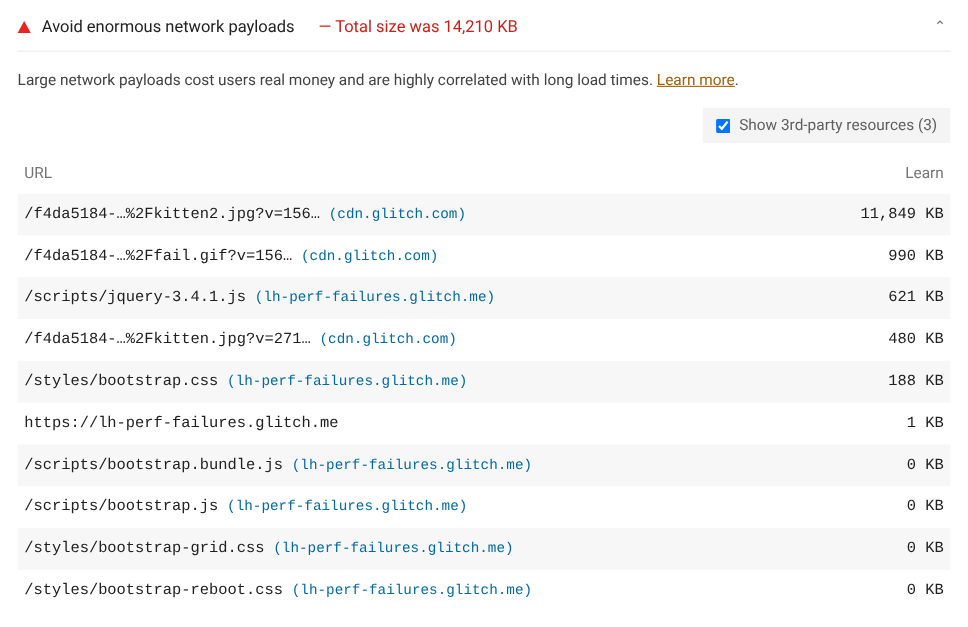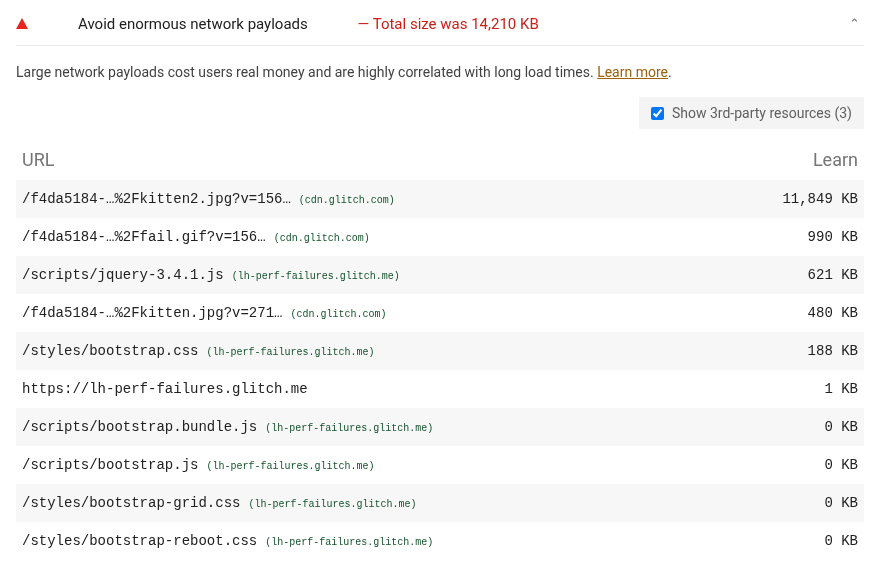--- a/index.html
+++ b/index.html
@@ -16,40 +16,39 @@
     }
     .audit {
       padding: 0 16px;
     }
     .audit-header {
       display: flex;
       align-items: center;
       padding: 12px 0 10px 0;
       border-bottom: 1px solid #ebebeb;
       position: relative;
-      gap: 40px;
     }
     .audit-icon {
       width: 0;
       height: 0;
       border-left: 6px solid transparent;
       border-right: 6px solid transparent;
       border-bottom: 11px solid #E8261F;
       margin-right: 10px;
       flex-shrink: 0;
     }
     .audit-title {
       color: #212121;
       font-weight: 400;
       font-size: 15px;
     }
     .audit-metric {
       color: #CB2018;
       font-size: 15px;
-      margin-left: 6px;
+      margin-left: 18px;
     }
     .em-dash {
       color: #CB2018;
     }
     .chevron {
       margin-left: auto;
       color: #757575;
       font-size: 13px;
       cursor: pointer;
       padding: 4px;
@@ -79,21 +78,21 @@
       font-size: 14px;
       cursor: pointer;
     }
     .third-party-box input {
       margin-right: 8px;
     }
     .table-header {
       display: flex;
       padding: 10px 6px;
       color: #757575;
-      font-size: 18px;
+      font-size: 14px;
     }
     .col-url {
       flex: 1;
     }
     .col-size {
       text-align: right;
       min-width: 90px;
     }
     .table-row {
       display: flex;
@@ -109,22 +108,22 @@
       flex: 1;
       display: flex;
       align-items: baseline;
       overflow: hidden;
     }
     .url-path {
       color: #212121;
       white-space: nowrap;
     }
     .url-host {
-      color: #14532d;
-      font-size: 10px;
+      color: #0369a1;
+      font-size: 13px;
       margin-left: 8px;
       white-space: nowrap;
     }
     .row-size {
       text-align: right;
       min-width: 90px;
       color: #212121;
     }
     #table-body .table-row:first-child .row-size {
       font-weight: 500;

